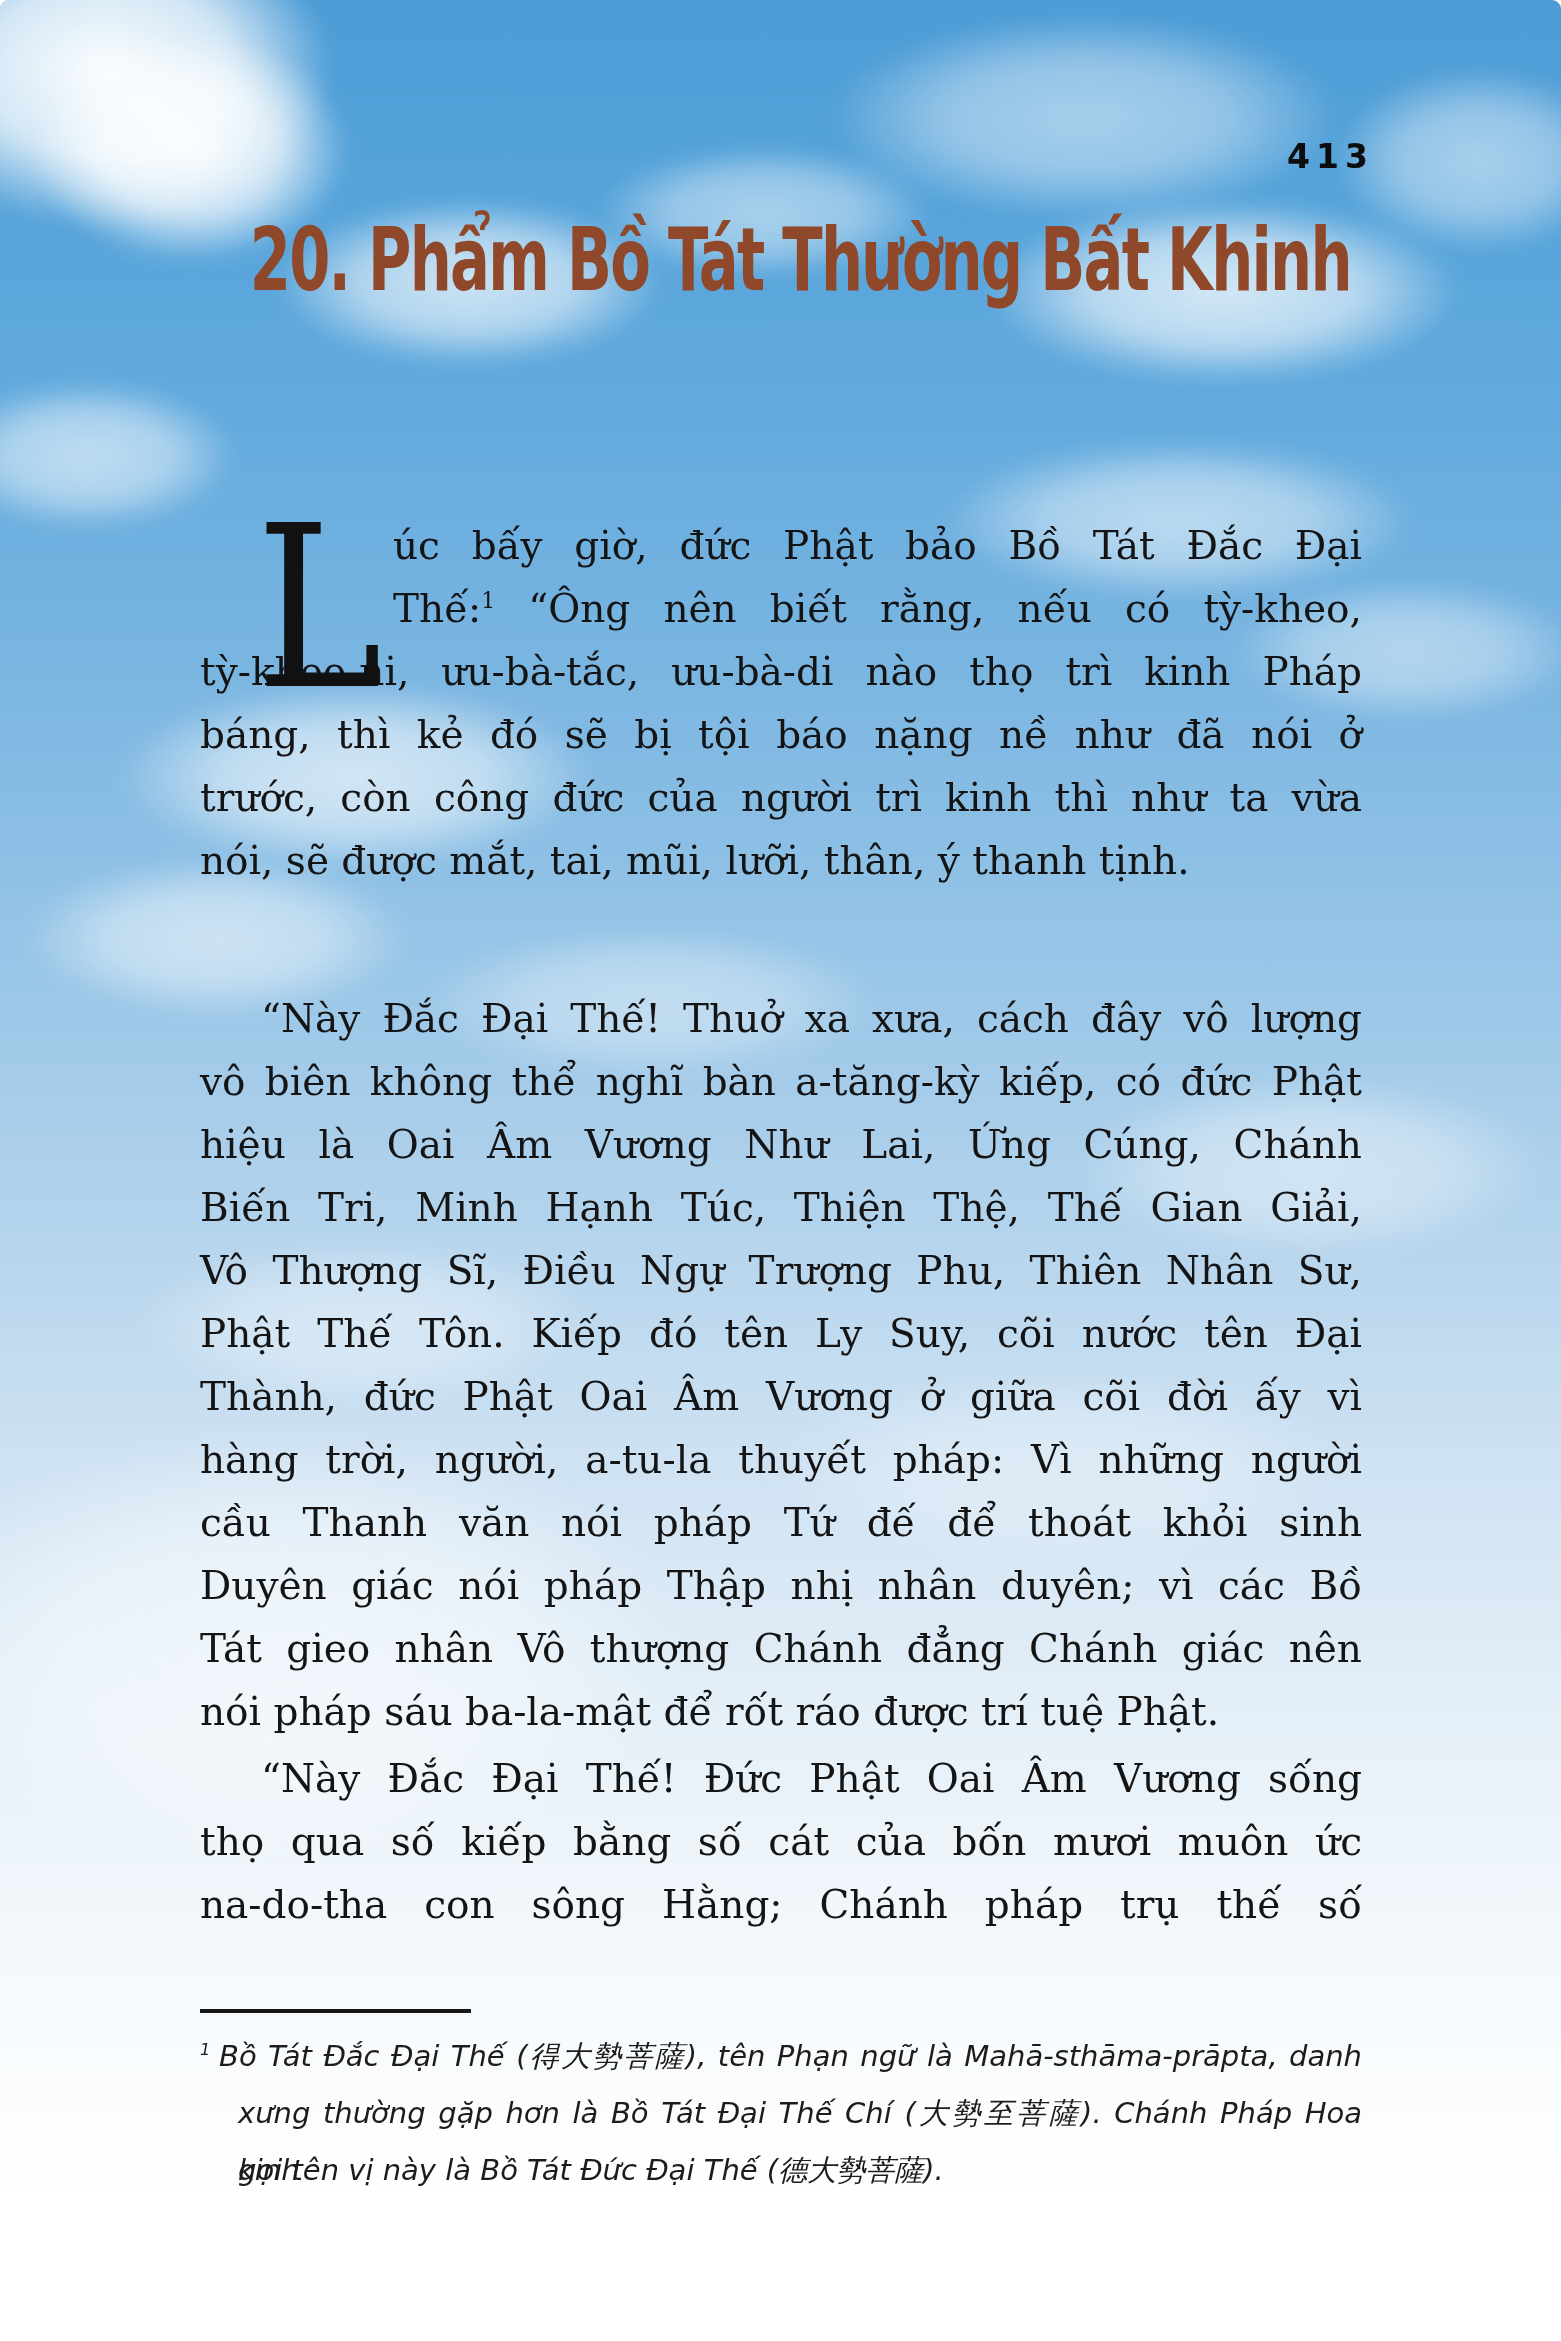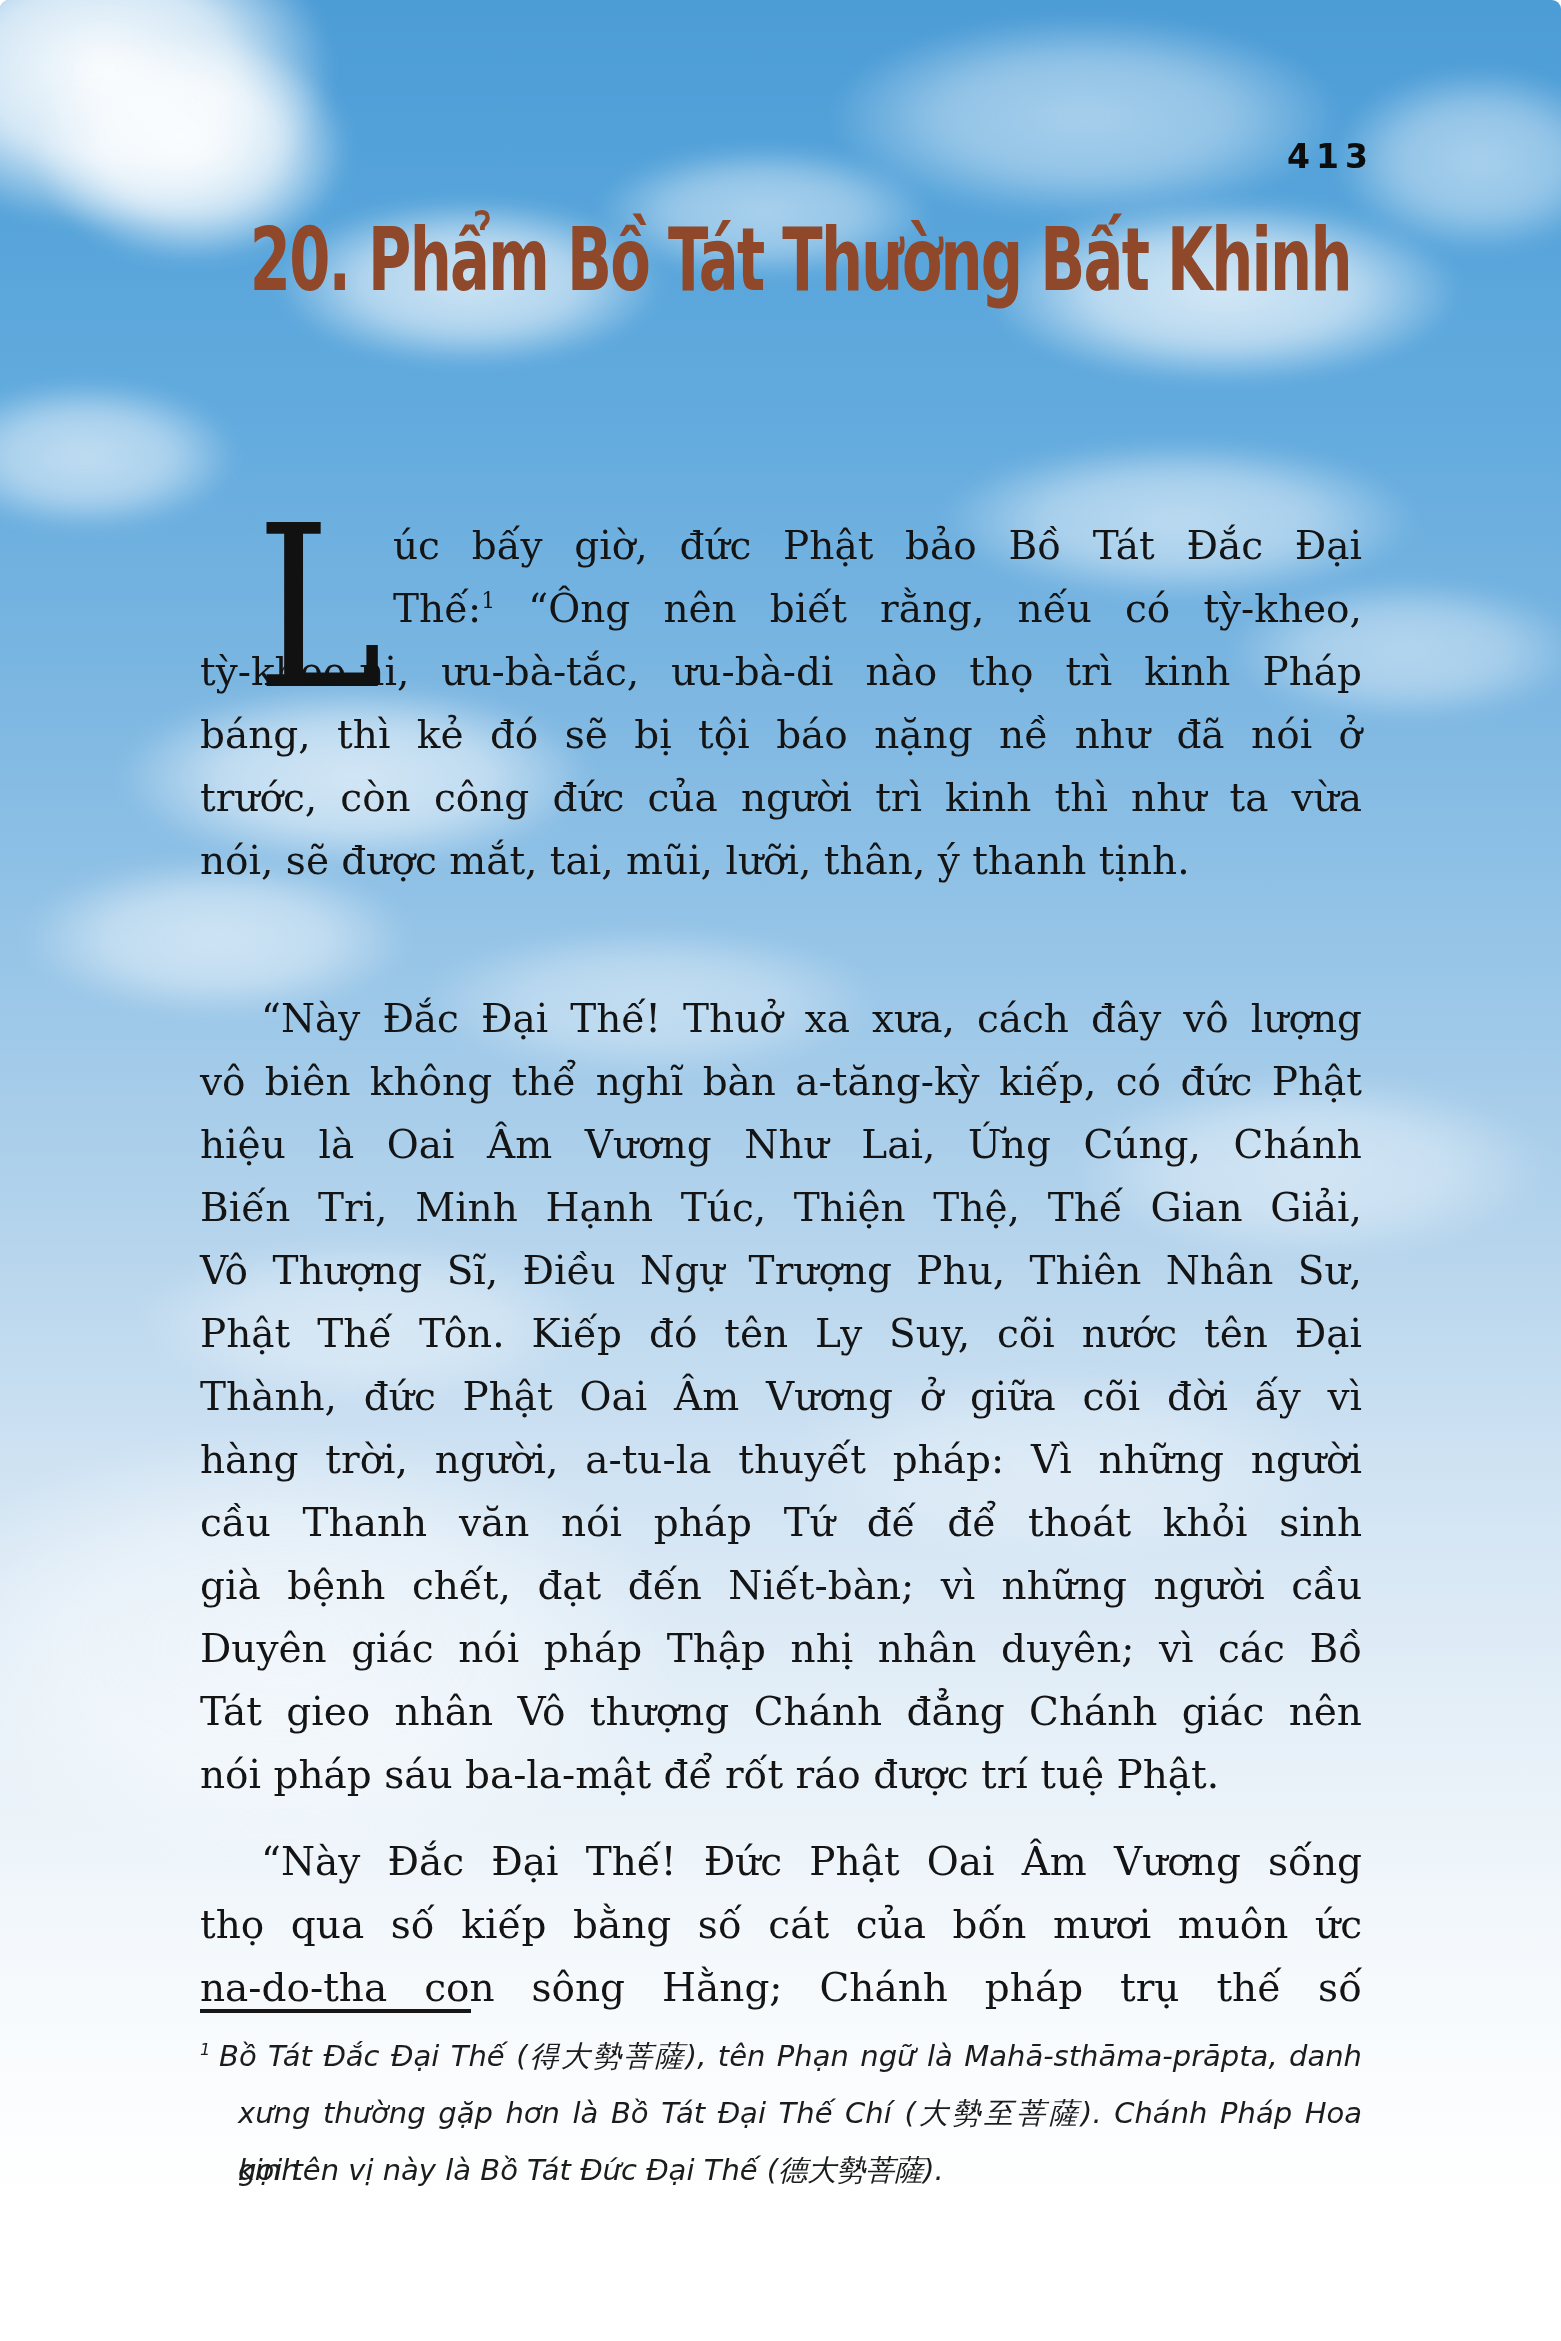--- a/index.html
+++ b/index.html
@@ -52,21 +52,21 @@
   }
   .body-text{
     position:absolute;
     left:200px; top:514px;
     width:1162px;
     font-size:39px;
   }
   .para{position:absolute; left:0; width:1162px;}
   .para-1{top:0;}
   .para-2{top:473px;}
-  .para-3{top:1316px;}
+  .para-3{top:1233px;}
   .bline{
     height:63px;
     line-height:63px;
     white-space:nowrap;
     overflow:visible;
   }
   .just{
     text-align:justify;
     text-align-last:justify;
     white-space:normal;
@@ -154,21 +154,20 @@
     <div class="para para-2">
       <div class="bline just first-ind">“Này Đắc Đại Thế! Thuở xa xưa, cách đây vô lượng</div>
       <div class="bline just">vô biên không thể nghĩ bàn a-tăng-kỳ kiếp, có đức Phật</div>
       <div class="bline just">hiệu là Oai Âm Vương Như Lai, Ứng Cúng, Chánh</div>
       <div class="bline just">Biến Tri, Minh Hạnh Túc, Thiện Thệ, Thế Gian Giải,</div>
       <div class="bline just">Vô Thượng Sĩ, Điều Ngự Trượng Phu, Thiên Nhân Sư,</div>
       <div class="bline just">Phật Thế Tôn. Kiếp đó tên Ly Suy, cõi nước tên Đại</div>
       <div class="bline just">Thành, đức Phật Oai Âm Vương ở giữa cõi đời ấy vì</div>
       <div class="bline just">hàng trời, người, a-tu-la thuyết pháp: Vì những người</div>
       <div class="bline just">cầu Thanh văn nói pháp Tứ đế để thoát khỏi sinh</div>
-      <div class="bline just">già bệnh chết, đạt đến Niết-bàn; vì những người cầu</div>
       <div class="bline just">Duyên giác nói pháp Thập nhị nhân duyên; vì các Bồ</div>
       <div class="bline just">Tát gieo nhân Vô thượng Chánh đẳng Chánh giác nên</div>
       <div class="bline">nói pháp sáu ba-la-mật để rốt ráo được trí tuệ Phật.</div>
     </div>
 
     <div class="para para-3">
       <div class="bline just first-ind">“Này Đắc Đại Thế! Đức Phật Oai Âm Vương sống</div>
       <div class="bline just">thọ qua số kiếp bằng số cát của bốn mươi muôn ức</div>
       <div class="bline just">na-do-tha con sông Hằng; Chánh pháp trụ thế số</div>
     </div>

